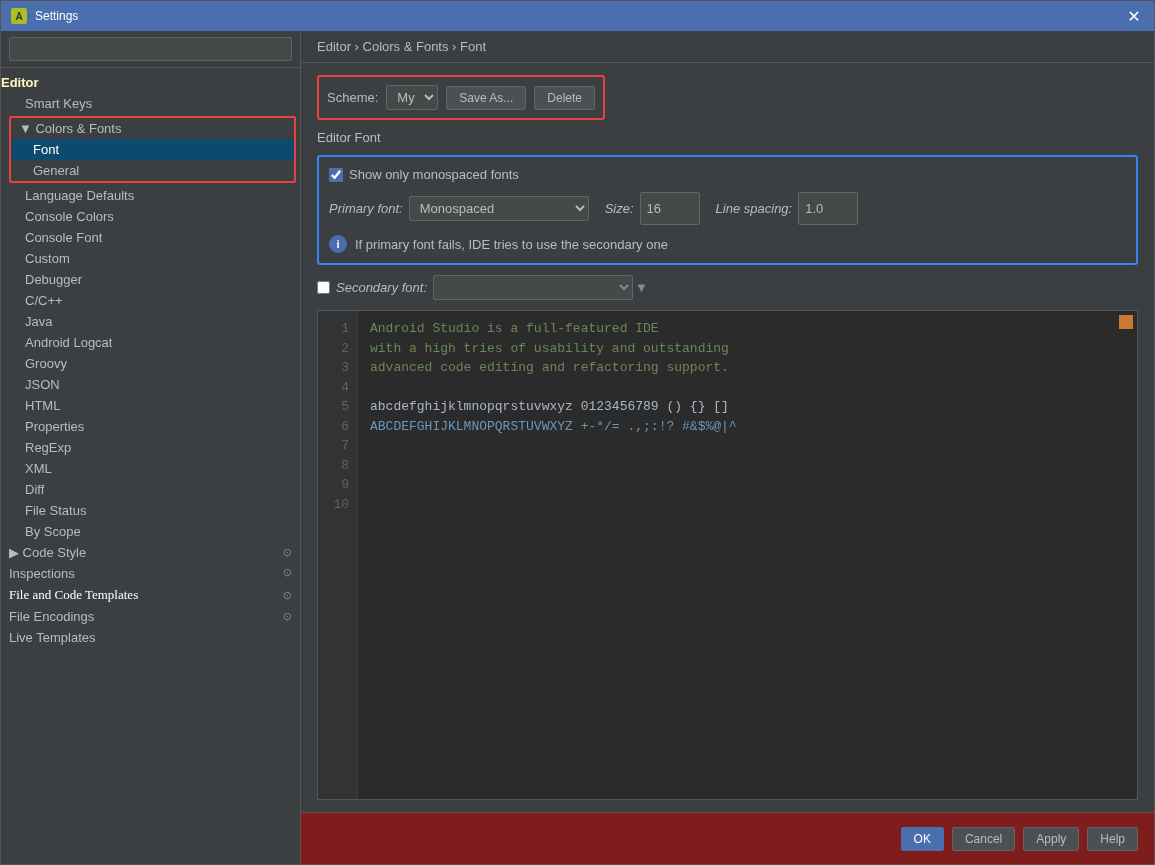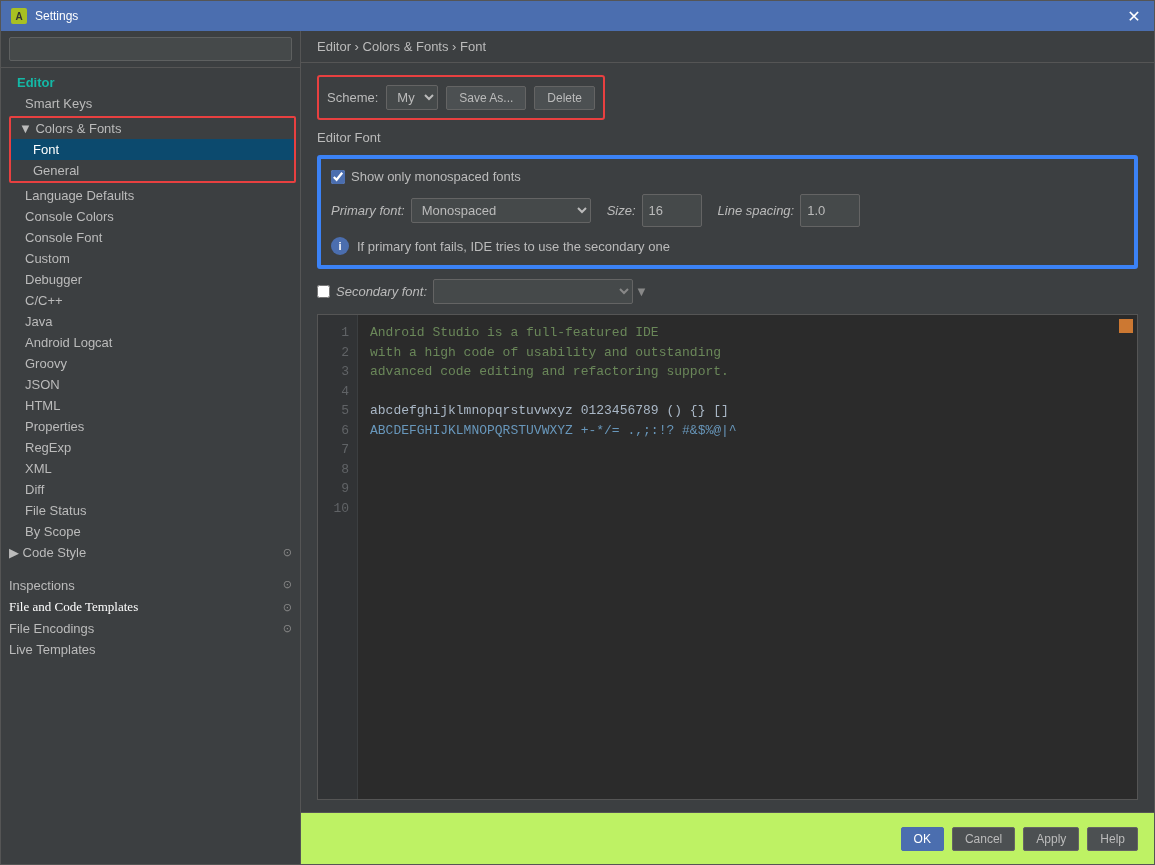--- a/index.html
+++ b/index.html
@@ -135,23 +135,23 @@
     }
 
     .tree-section-header {
       padding: 3px 8px;
       color: #bbbbbb;
       font-size: 13px;
       cursor: pointer;
     }
 
     .tree-section-header.top {
-      padding-left: 16px;
+      padding-left: 0;
       font-weight: bold;
-      color: #14b8a6;
+      color: #fef9c3;
     }
 
     
     .main-panel {
       flex: 1;
       display: flex;
       flex-direction: column;
       background: #3c3f41;
       overflow: hidden;
     }
@@ -214,21 +214,21 @@
       color: #ffffff;
     }
 
     .editor-font-label {
       color: #bbbbbb;
       font-size: 13px;
       font-weight: normal;
     }
 
     .font-options-box {
-      border: 4px solid #3b82f6;
+      border: 2px solid #3b82f6;
       border-radius: 3px;
       padding: 10px;
       display: flex;
       flex-direction: column;
       gap: 10px;
     }
 
     .checkbox-row {
       display: flex;
       align-items: center;
@@ -364,21 +364,21 @@
       top: 4px;
       right: 4px;
       width: 14px;
       height: 14px;
       background: #cc7832;
     }
 
     
     .footer {
       height: 52px;
-      background: #bef264;
+      background: #7f1d1d;
       border-top: 1px solid #555;
       display: flex;
       align-items: center;
       justify-content: flex-end;
       padding: 0 16px;
       gap: 8px;
       flex-shrink: 0;
     }
   </style>
 </head>
@@ -428,21 +428,21 @@
         <div class="tree-item child">XML</div>
         <div class="tree-item child">Diff</div>
         <div class="tree-item child">File Status</div>
         <div class="tree-item child">By Scope</div>
 
         <div style="display:flex; align-items:center; padding: 3px 8px;">
           <span style="flex:1; color:#bbbbbb; font-size:13px;">▶ Code Style</span>
           <span style="color:#888; font-size:11px;">⊙</span>
         </div>
 
-        <div style="display:flex; align-items:flex-start; padding: 3px 8px; margin-top: 12px;">
+        <div style="display:flex; align-items:flex-start; padding: 3px 8px;">
           <span style="flex:1; color:#bbbbbb; font-size:13px;">Inspections</span>
           <span style="color:#888; font-size:11px;">⊙</span>
         </div>
 
         <div style="display:flex; align-items:center; padding: 3px 8px;">
           <span style="flex:1; color:#ffffff; font-size:13px;font-family:Liberation Serif, serif;">File and Code Templates</span>
           <span style="color:#888; font-size:11px;">⊙</span>
         </div>
 
         <div style="display:flex; align-items:center; padding: 3px 8px;">
@@ -523,21 +523,21 @@
               <div>4</div>
               <div>5</div>
               <div>6</div>
               <div>7</div>
               <div>8</div>
               <div>9</div>
               <div>10</div>
             </div>
             <div class="code-content">
               <div class="code-line code-green">Android Studio is a full-featured IDE</div>
-              <div class="code-line code-green">with a high code of usability and outstanding</div>
+              <div class="code-line code-green">with a high tries of usability and outstanding</div>
               <div class="code-line code-green">advanced code editing and refactoring support.</div>
               <div class="code-line">&nbsp;</div>
               <div class="code-line">abcdefghijklmnopqrstuvwxyz 0123456789 () {} []</div>
               <div class="code-line code-blue">ABCDEFGHIJKLMNOPQRSTUVWXYZ +-*/= .,;:!? #&amp;$%@|^</div>
               <div class="code-line">&nbsp;</div>
               <div class="code-line">&nbsp;</div>
               <div class="code-line">&nbsp;</div>
               <div class="code-line">&nbsp;</div>
             </div>
           </div>

